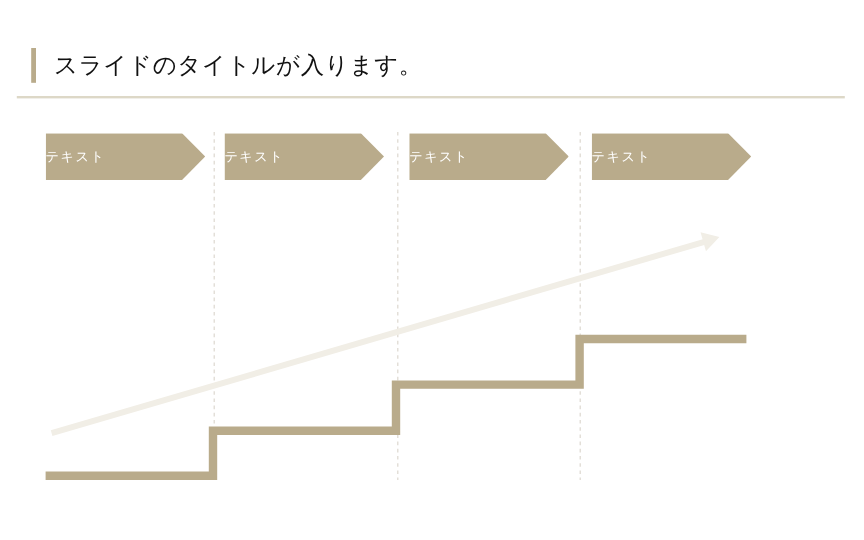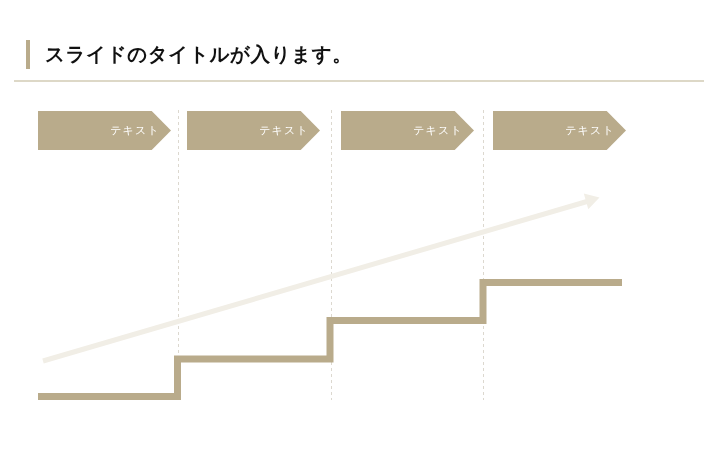--- a/index.html
+++ b/index.html
@@ -22,21 +22,21 @@
       height: 29px;
       background: #b9ab8b;
     }
     .title-text {
       position: absolute;
       left: 45px;
       top: 40px;
       height: 30px;
       line-height: 30px;
       font-size: 19.5px;
-      font-weight: bold;
+      font-weight: normal;
       letter-spacing: 0.6px;
       color: #111111;
       white-space: nowrap;
     }
     .title-divider {
       position: absolute;
       left: 14px;
       top: 80px;
       width: 690px;
       height: 2px;
@@ -55,21 +55,21 @@
       background: #b9ab8b;
       clip-path: polygon(0 0, 85.5% 0, 100% 50%, 85.5% 100%, 0 100%);
     }
     .chevron-label {
       position: absolute;
       left: 0;
       top: 0;
       width: 122px;
       height: 39px;
       line-height: 39px;
-      text-align: right;
+      text-align: left;
       color: #ffffff;
       font-size: 11px;
       letter-spacing: 1.2px;
       white-space: nowrap;
     }
     .c1 { left: 38px; }
     .c2 { left: 187px; }
     .c3 { left: 341px; }
     .c4 { left: 493px; }
   </style>

